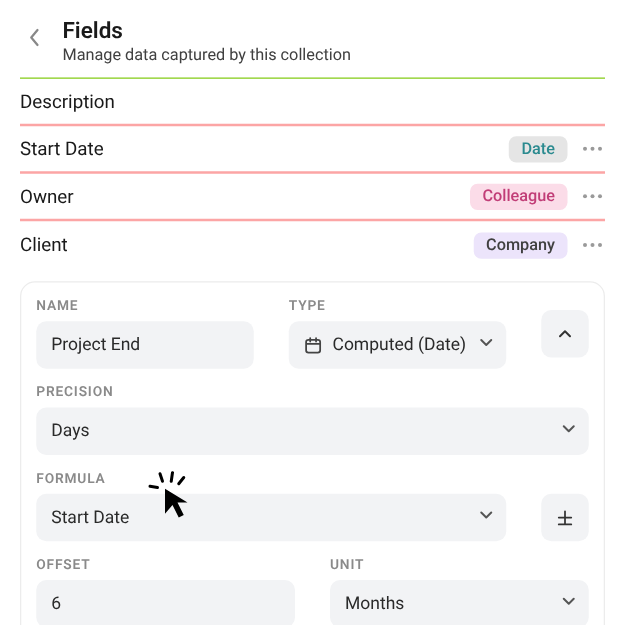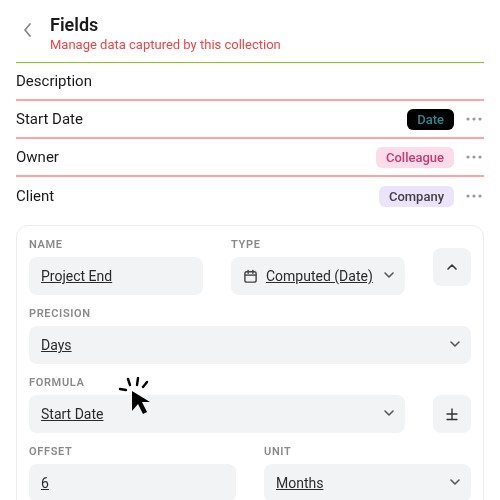--- a/index.html
+++ b/index.html
@@ -20,37 +20,37 @@
     border-bottom: 1px solid #84cc16;
   }
   .back-btn {
     width: 24px; height: 24px;
     display: flex; align-items: center; justify-content: center;
     margin-top: 4px;
     cursor: pointer;
     color: #888;
   }
   .header-title { font-size: 18px; font-weight: 600; }
-  .header-sub { font-size: 13px; color: #ef4444; margin-top: 2px; }
+  .header-sub { font-size: 13px; color: #404040; margin-top: 2px; }
   .field-row {
     display: flex;
     align-items: center;
     justify-content: space-between;
     height: 38px;
     border-bottom: 2px solid #fca5a5;
     font-size: 15px;
   }
   .row-right { display: flex; align-items: center; gap: 10px; }
   .badge {
     font-size: 13px;
     padding: 3px 10px;
     border-radius: 6px;
     font-weight: 500;
   }
-  .badge-date { background: #000000; color: #2a8a8f; }
+  .badge-date { background: #e5e5e5; color: #2a8a8f; }
   .badge-colleague { background: #fbdce8; color: #c13d77; }
   .badge-company { background: #ece4fb; color: #404040; }
   .more-btn {
     width: 20px; height: 20px;
     display: flex; align-items: center; justify-content: center;
     color: #9a9a9a; cursor: pointer;
   }
   .editor {
     margin-top: 10px;
     border: 1px solid #ececec;
@@ -69,21 +69,20 @@
   .control {
     background: #f2f3f5;
     border-radius: 8px;
     height: 38px;
     display: flex;
     align-items: center;
     padding: 0 12px;
     font-size: 14px;
     color: #2a2a2a;
     position: relative;
-    text-decoration: underline;
   }
   .control .chev {
     position: absolute; right: 10px; top: 50%; transform: translateY(-50%);
     color: #555;
   }
   .control .ico { margin-right: 8px; color: #444; display: flex; }
   .square-btn {
     width: 38px; height: 38px;
     background: #f2f3f5;
     border-radius: 8px;

